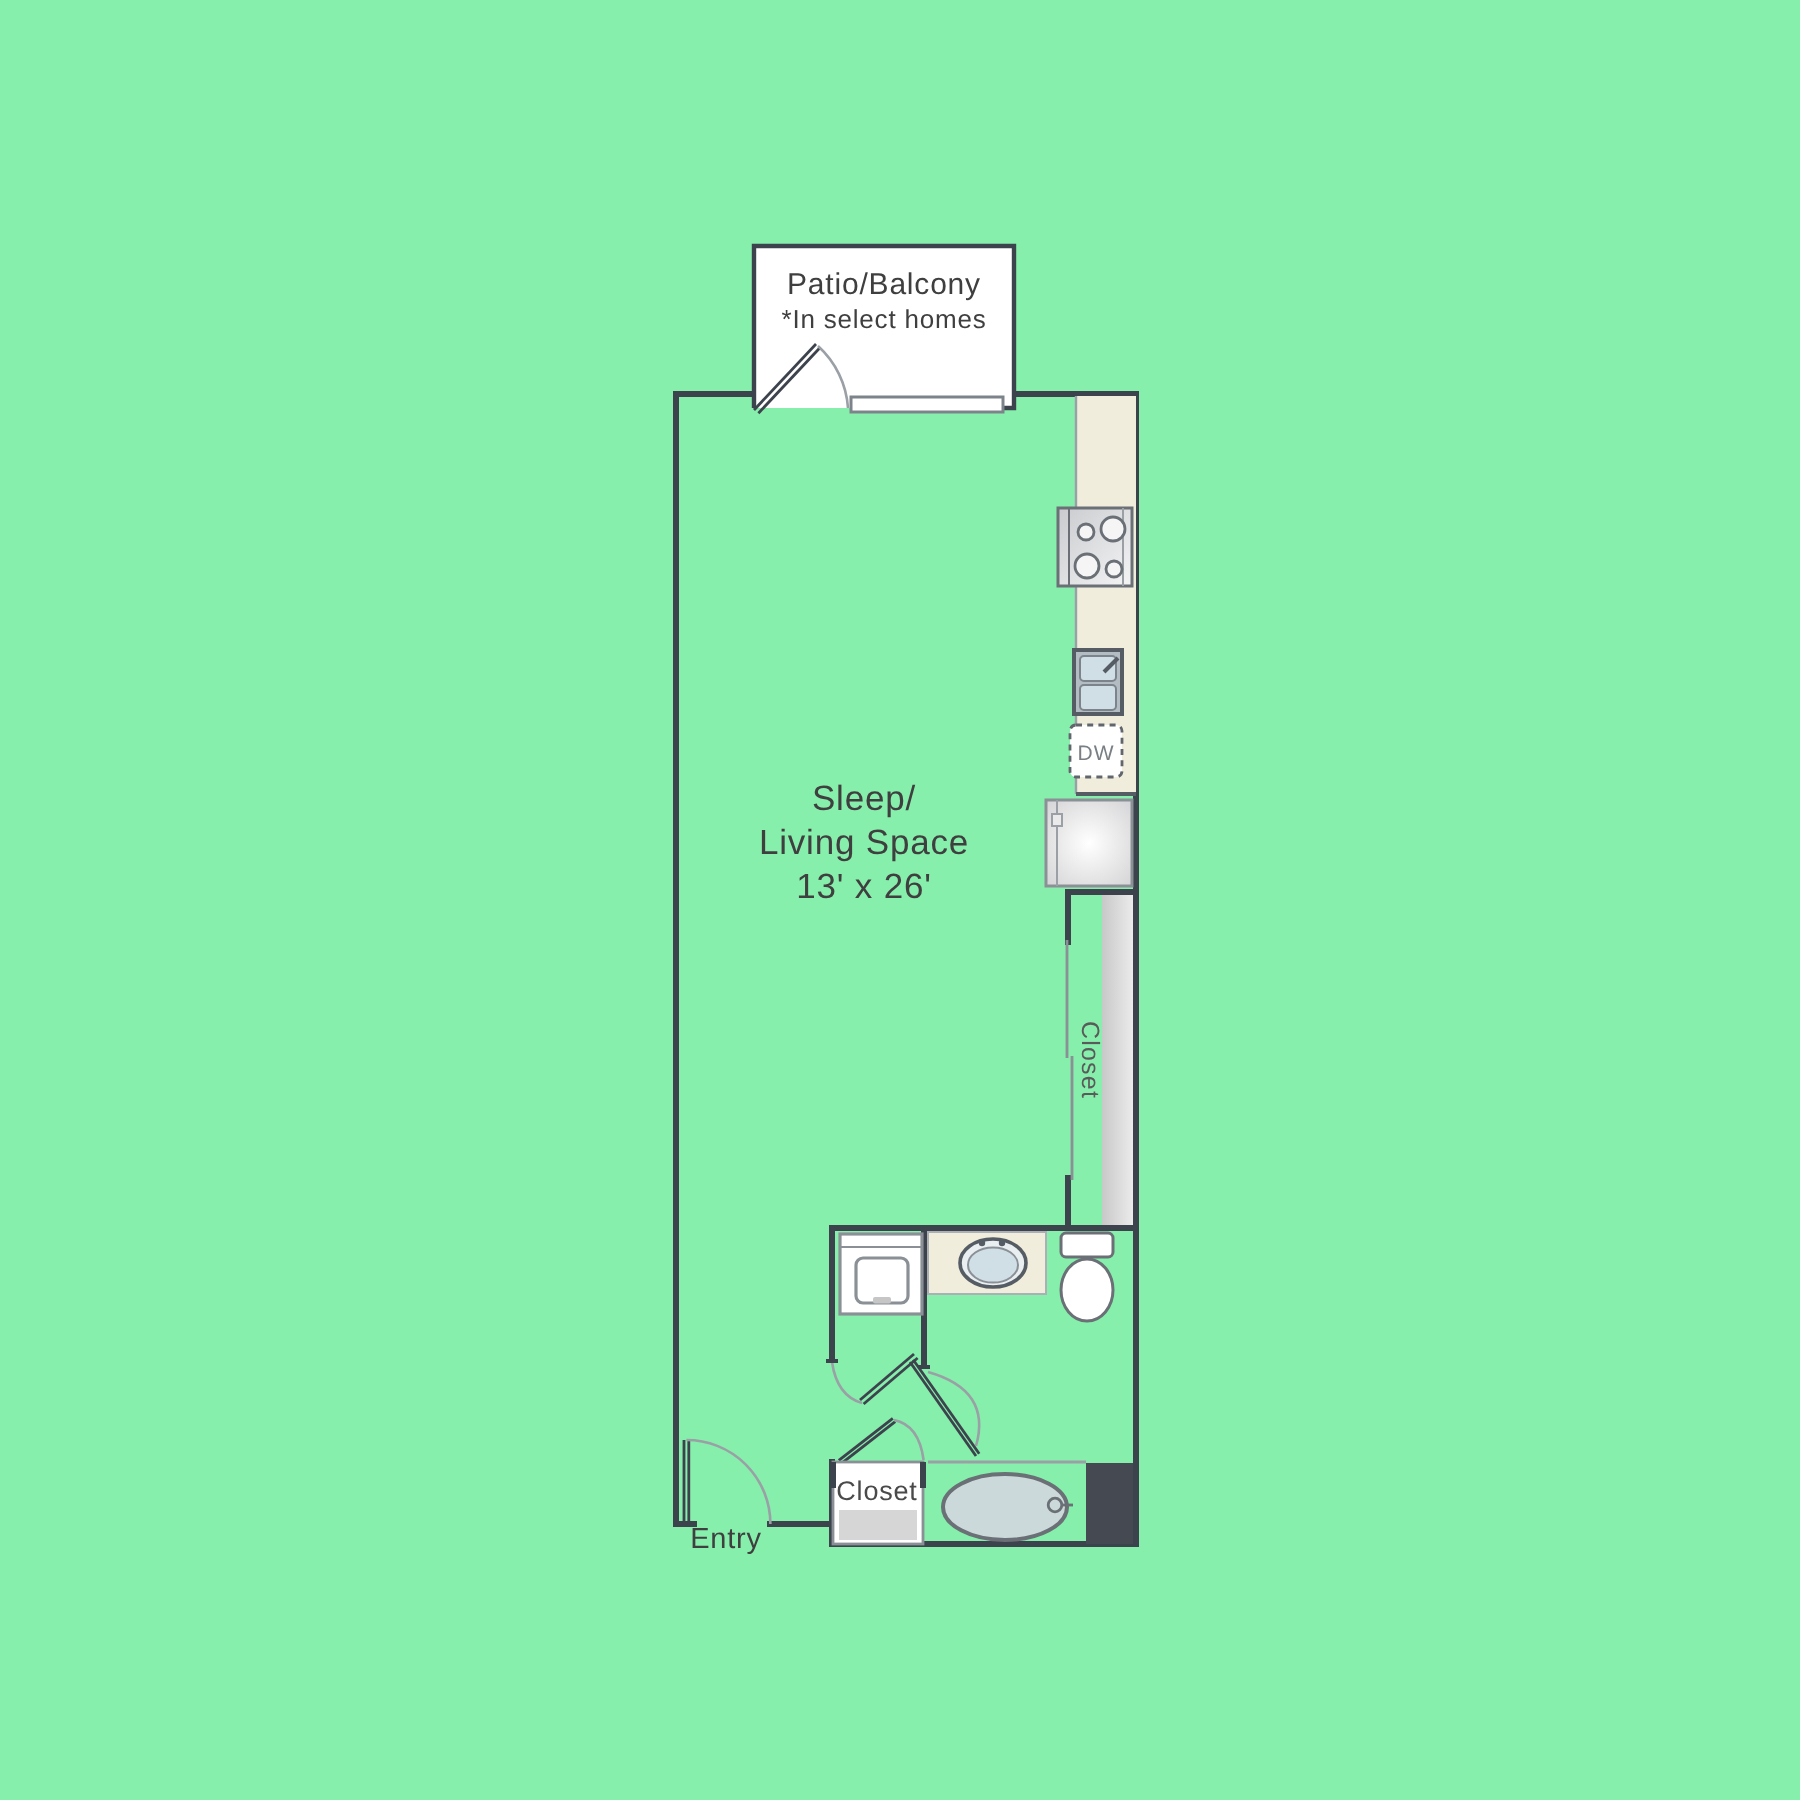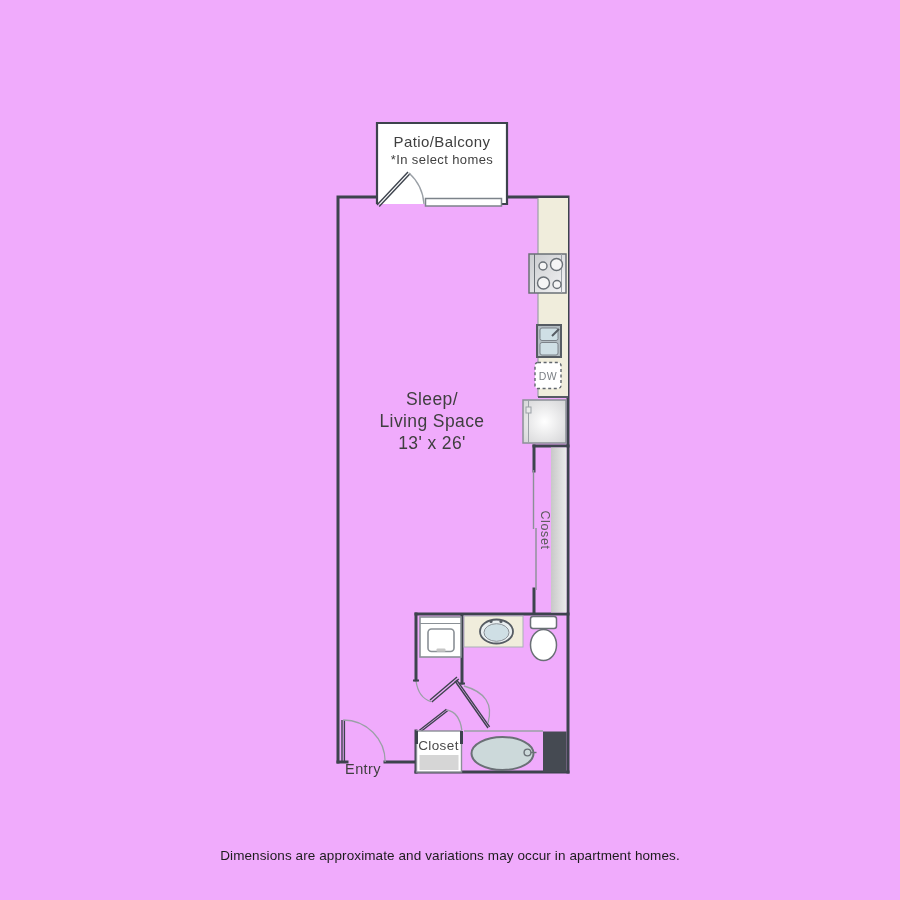--- a/index.html
+++ b/index.html
@@ -1,16 +1,16 @@
 <!DOCTYPE html>
 <html><head>
 <meta charset="utf-8">
 <style>
   html,body{margin:0;padding:0;background:#ffffff;}
-  .canvas{position:relative;width:900px;height:900px;background:#f0abfc;overflow:hidden;
+  .canvas{position:relative;width:900px;height:900px;background:#86efac;overflow:hidden;
           font-family:"Liberation Sans","DejaVu Sans",sans-serif;}
   svg{position:absolute;left:0;top:0;}
   text{fill:#3f3f3f;letter-spacing:0.4px;}
   .lbl-room{font-size:17.5px;}
   .lbl-patio1{font-size:15px;}
   .lbl-patio2{font-size:13px;}
   .lbl-closet{font-size:13.5px;fill:#4a4a4a;}
   .lbl-closet-v{font-size:12.5px;fill:#5a5a5a;letter-spacing:0.6px;}
   .lbl-entry{font-size:14.5px;}
   .lbl-dw{font-size:10.5px;fill:#7a7f84;letter-spacing:0.5px;}
@@ -174,14 +174,13 @@
       <text class="lbl-entry" x="363" y="774" text-anchor="middle">Entry</text>
     </g>
 
     <g>
       <text class="lbl-room" x="432" y="405" text-anchor="middle">Sleep/</text>
       <text class="lbl-room" x="432" y="427" text-anchor="middle">Living Space</text>
       <text class="lbl-room" x="432" y="449" text-anchor="middle">13' x 26'</text>
     </g>
   </svg>
 
-  <div class="footer">Dimensions are approximate and variations may occur in apartment homes.</div>
 </div>
 
 </body></html>

